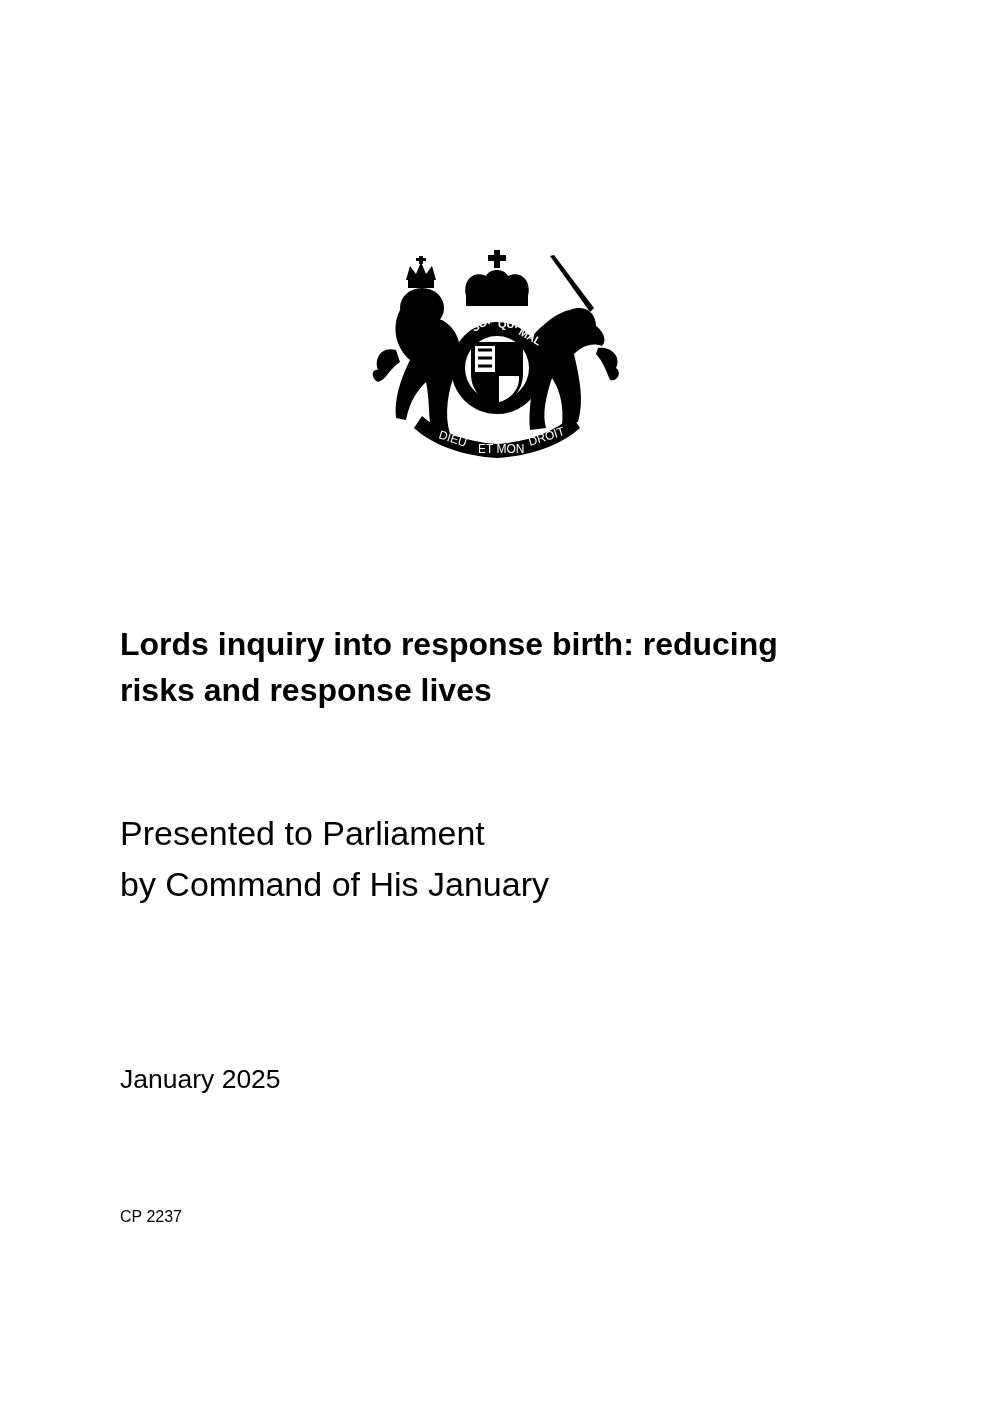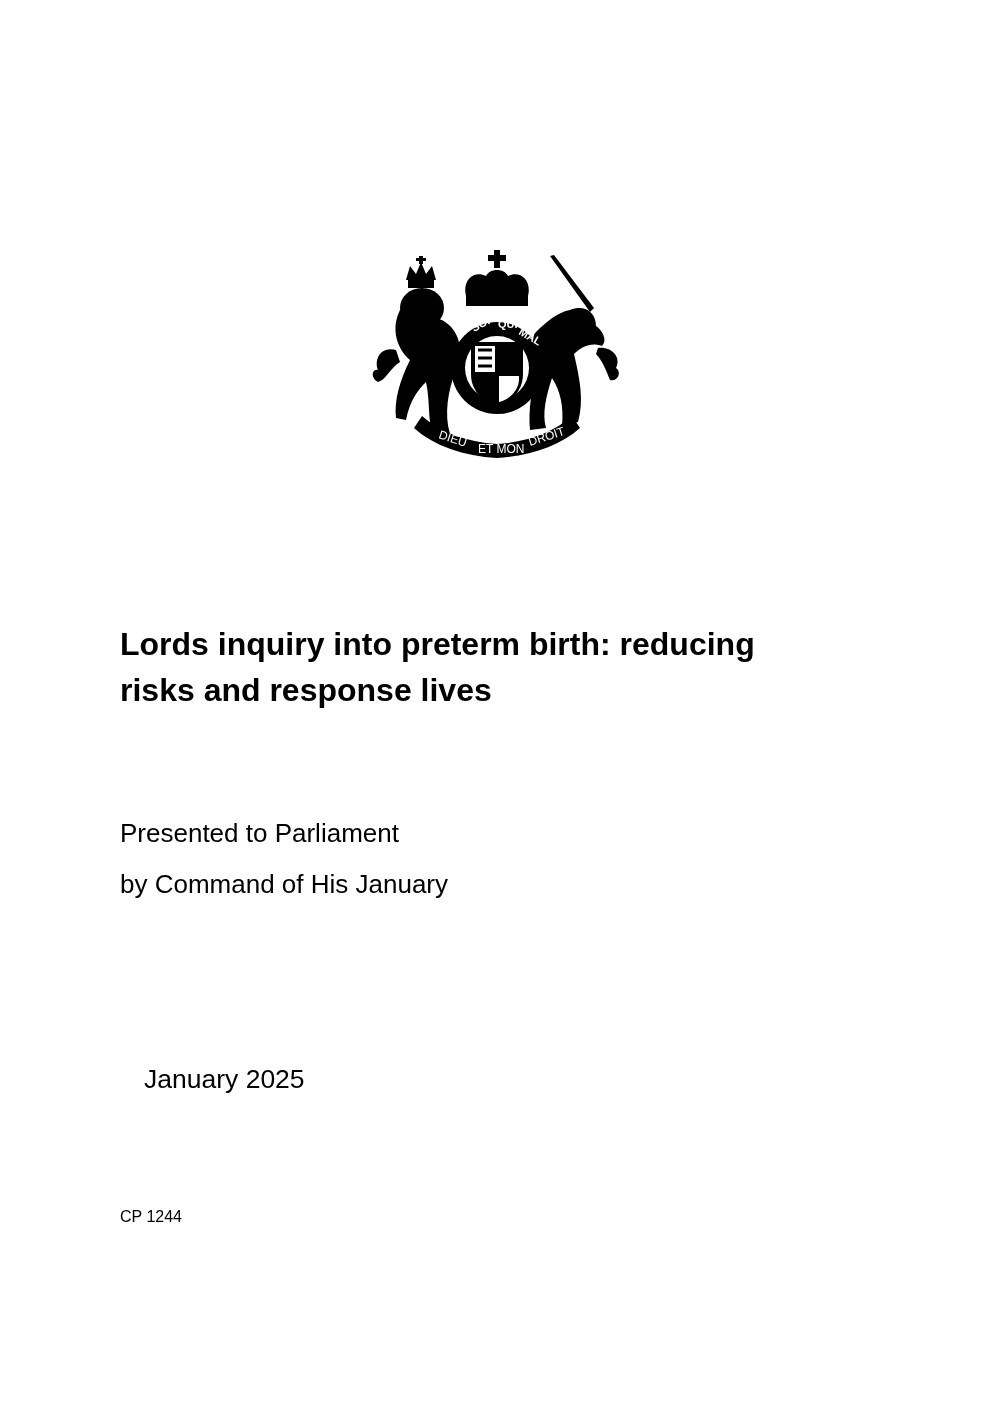--- a/index.html
+++ b/index.html
@@ -3,22 +3,22 @@
   <meta charset="utf-8">
   <style>
     html, body { margin: 0; padding: 0; background: #ffffff; }
     body { width: 991px; height: 1401px; position: relative; overflow: hidden;
            font-family: "Liberation Sans", sans-serif; color: #000000; }
     .crest { position: absolute; left: 370px; top: 250px; width: 252px; height: 208px; }
     .title { position: absolute; left: 120px; top: 621px; width: 780px; margin: 0;
              font-size: 32px; font-weight: bold; line-height: 46px; }
     .title div { white-space: nowrap; }
     .presented { position: absolute; left: 120px; top: 808px; margin: 0; }
-    .presented div { font-size: 26px; line-height: 50.5px; white-space: nowrap; }
-    .date { position: absolute; left: 120px; top: 1061px; font-size: 26.5px; line-height: 36px; margin-left: 24px; }
+    .presented div { font-size: 34px; line-height: 50.5px; white-space: nowrap; }
+    .date { position: absolute; left: 120px; top: 1061px; font-size: 26.5px; line-height: 36px; }
     .cpnum { position: absolute; left: 120px; top: 1206px; font-size: 16px; line-height: 22px; }
   </style>
 </head>
 <body>
 
 <div class="crest">
   <svg width="252" height="208" viewBox="0 0 252 208" xmlns="http://www.w3.org/2000/svg">
 
     <g fill="#000">
       <rect x="38" y="30" width="26" height="8"></rect>
@@ -59,24 +59,24 @@
     <path d="M52 166 C70 182, 96 192, 127 194 C158 192, 184 182, 202 166 L210 178 C190 196, 160 206, 127 208 C94 206, 64 196, 44 178 Z" fill="#000"></path>
     <g fill="#fff" font-family="Liberation Sans, sans-serif" font-size="12">
       <text x="68" y="188" transform="rotate(18 68 188)">DIEU</text>
       <text x="108" y="203">ET MON</text>
       <text x="160" y="196" transform="rotate(-18 160 196)">DROIT</text>
     </g>
   </svg>
 </div>
 
 <h1 class="title">
-  <div>Lords inquiry into preterm birth: reducing</div>
+  <div>Lords inquiry into response birth: reducing</div>
   <div>risks and response lives</div>
 </h1>
 
 <div class="presented">
   <div>Presented to Parliament</div>
   <div>by Command of His January</div>
 </div>
 
 <div class="date">January 2025</div>
 
-<div class="cpnum">CP 1244</div>
+<div class="cpnum">CP 2237</div>
 
 </body></html>

